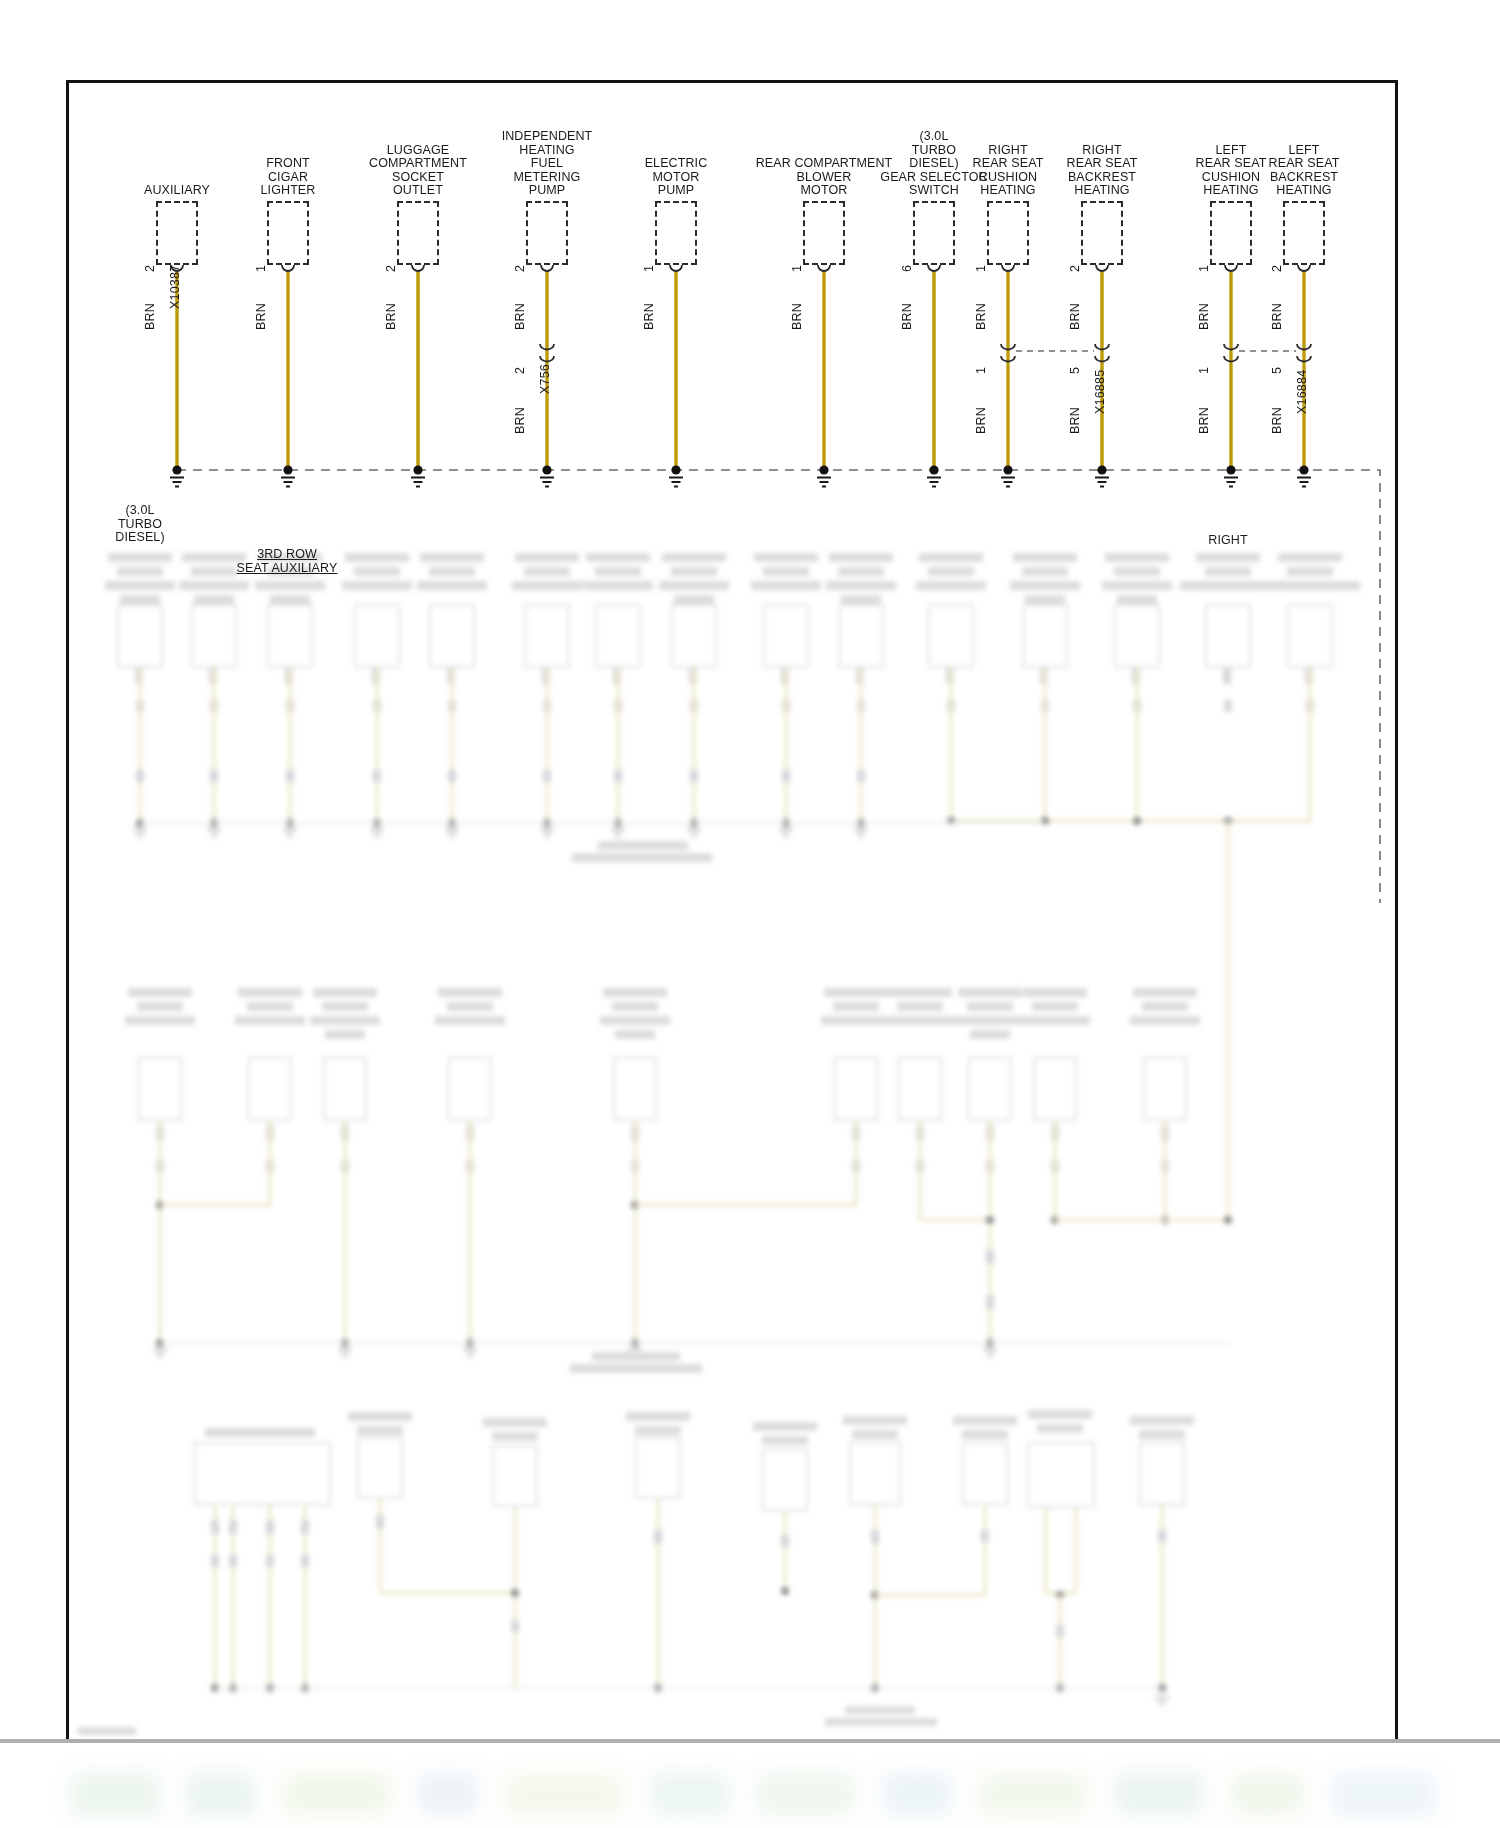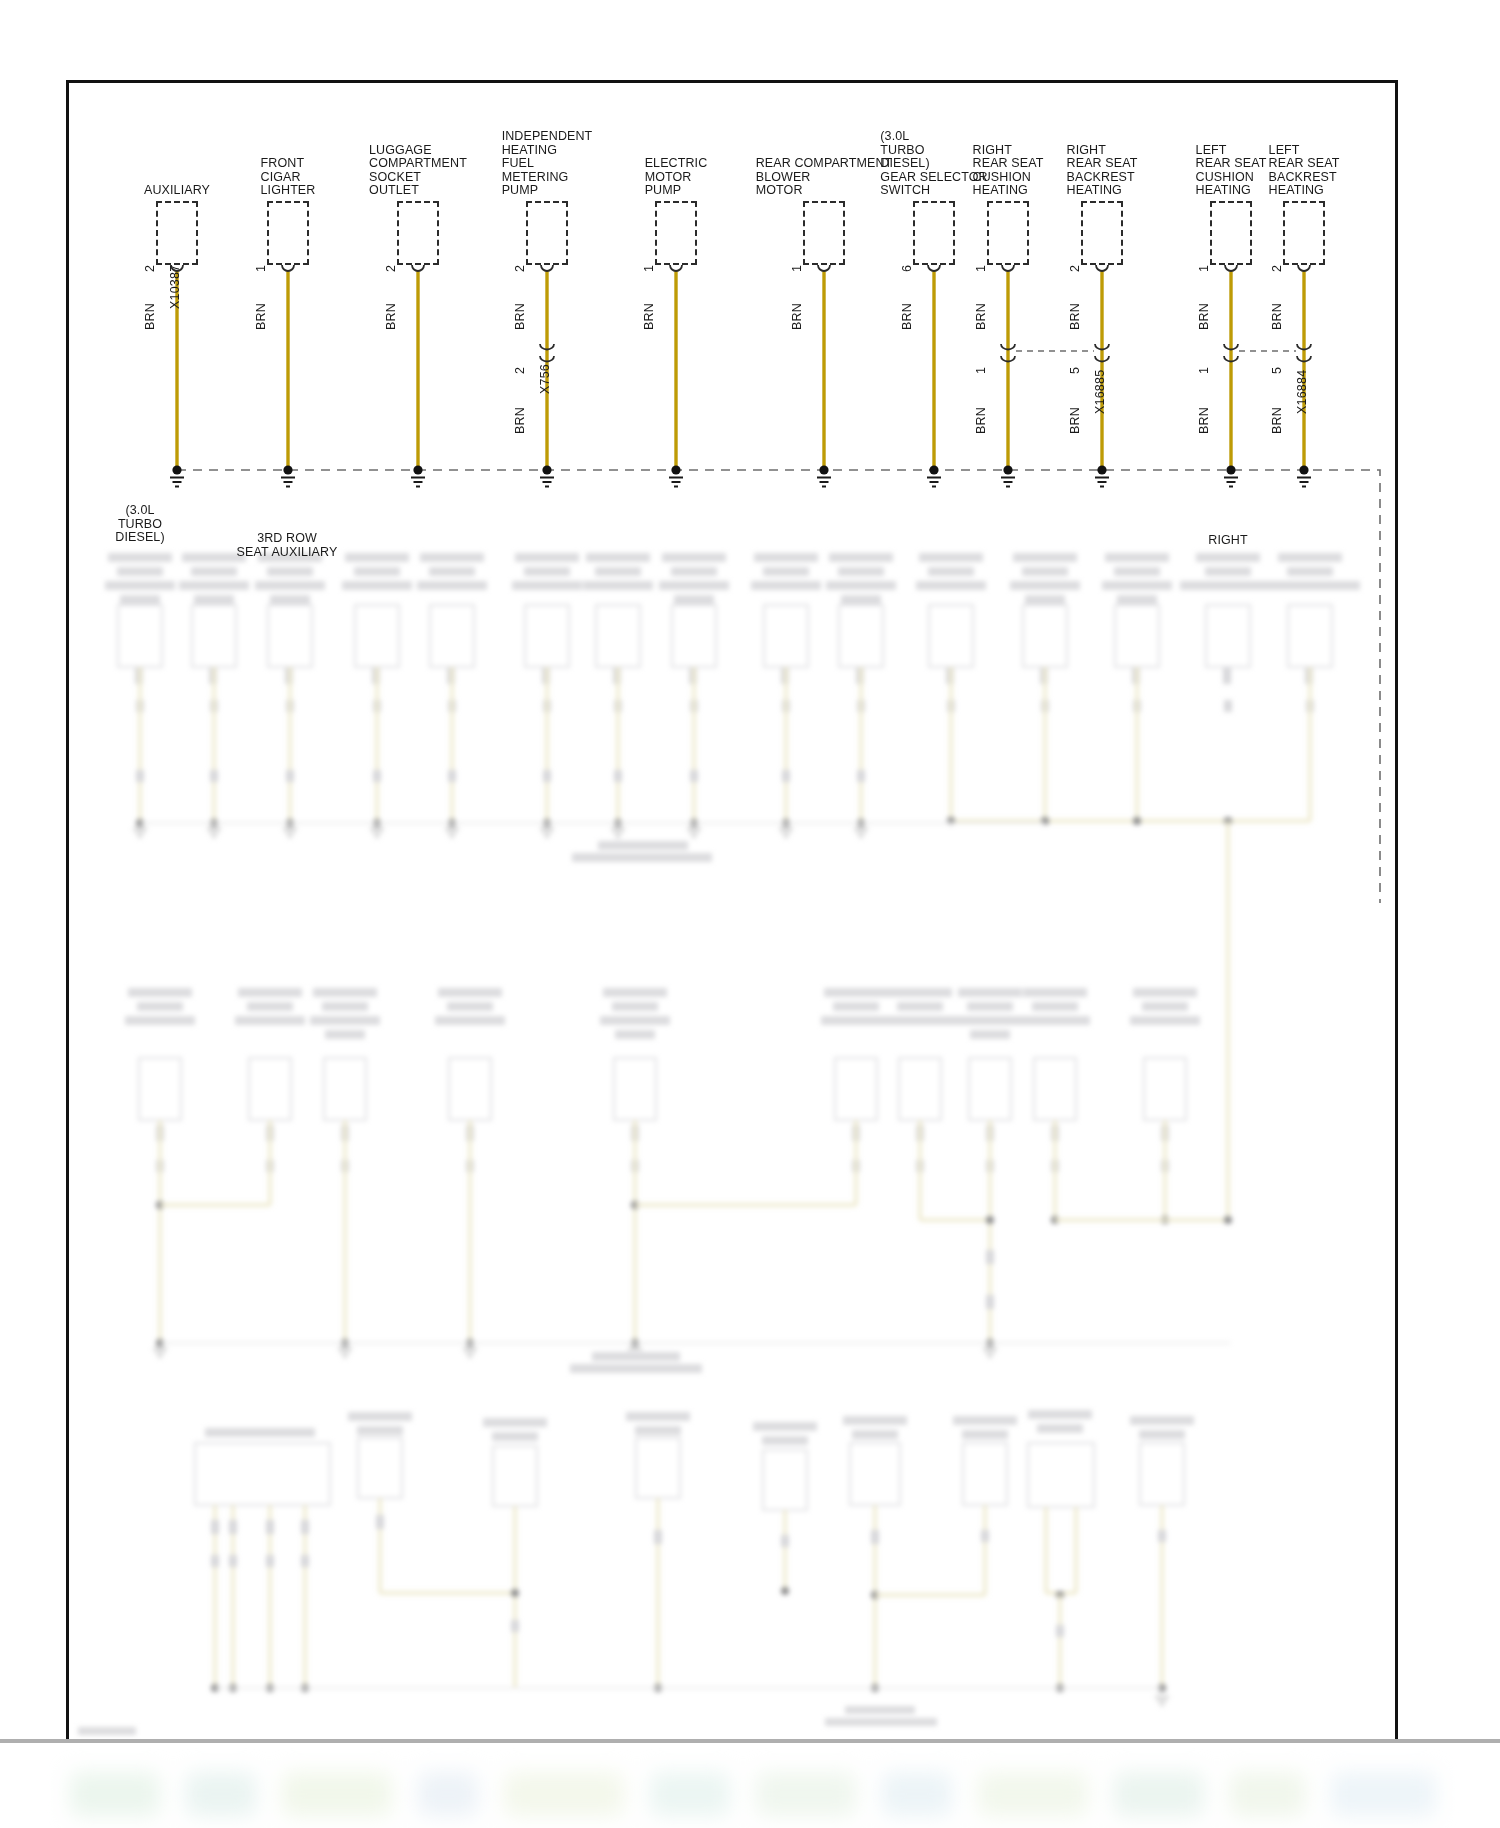--- a/index.html
+++ b/index.html
@@ -11,21 +11,21 @@
   .w{stroke:#BE9B06;stroke-width:3.4;}
   .dsh{stroke:#6e6e6e;stroke-width:1.6;fill:none;stroke-dasharray:9 7;}
   .dsh2{stroke:#6e6e6e;stroke-width:1.5;fill:none;stroke-dasharray:6 5;}
   .nt{fill:#ffffff;stroke:#2b2b2b;stroke-width:1.8;}
   .arc{fill:none;stroke:#2b2b2b;stroke-width:1.8;}
   .gnd{stroke:#1a1a1a;stroke-width:2.2;fill:none;}
   .dot{fill:#111;}
   .col{position:absolute;top:0;width:0;height:500px;}
   .comp-label{position:absolute;left:-90px;width:180px;top:114px;height:84px;
       display:flex;flex-direction:column;justify-content:flex-end;align-items:center;
-      font-size:12.5px;line-height:13.6px;white-space:pre-line;letter-spacing:.1px;}
+      text-align:center;font-size:12.5px;line-height:13.6px;white-space:pre-line;letter-spacing:.1px;}
   .cbox{position:absolute;left:-21px;top:201px;width:42px;height:64px;
       border:2px dashed #2b2b2b;box-sizing:border-box;background:transparent;}
   .rot{position:absolute;white-space:nowrap;transform:rotate(-90deg);
       transform-origin:0 100%;font-size:12.5px;line-height:14px;height:14px;letter-spacing:.2px;}
   .pin{left:-20px;top:258px;}
   .brn1{left:-20px;top:316px;}
   .xconn{left:5px;top:295px;}
   .ipin{left:-20px;top:360px;}
   .iconn{left:5px;top:380px;}
   .iconn2{left:5px;top:400px;}
@@ -566,19 +566,19 @@
     <span class="rot pin">2</span>
     <span class="rot brn1">BRN</span>
     <span class="rot ipin">5</span>
     <span class="rot iconn2">X16884</span>
     <span class="rot brn2">BRN</span>
   </div>
 
   <div class="olabel" style="left:50px;top:504px;">(3.0L
 TURBO
 DIESEL)</div>
-  <div class="olabel" style="left:197px;top:532px;">3RD ROW
+  <div class="olabel" style="left:197px;top:548px;text-decoration:underline;">3RD ROW
 SEAT AUXILIARY</div>
   <div class="olabel" style="left:1138px;top:534px;">RIGHT</div>
 
   <div class="sep"></div>
   <div class="bstrip" id="bstrip"><span style="background: rgb(216, 236, 220); width: 90px;"></span><span style="background: rgb(213, 233, 228); width: 70px;"></span><span style="background: rgb(227, 239, 214); width: 110px;"></span><span style="background: rgb(219, 230, 240); width: 60px;"></span><span style="background: rgb(232, 240, 216); width: 120px;"></span><span style="background: rgb(216, 236, 230); width: 80px;"></span><span style="background: rgb(224, 238, 222); width: 100px;"></span><span style="background: rgb(217, 233, 239); width: 70px;"></span><span style="background: rgb(229, 240, 218); width: 110px;"></span><span style="background: rgb(215, 234, 224); width: 90px;"></span><span style="background: rgb(226, 238, 217); width: 75px;"></span><span style="background: rgb(220, 234, 242); width: 105px;"></span></div>
 </div>
 
 </body></html>

